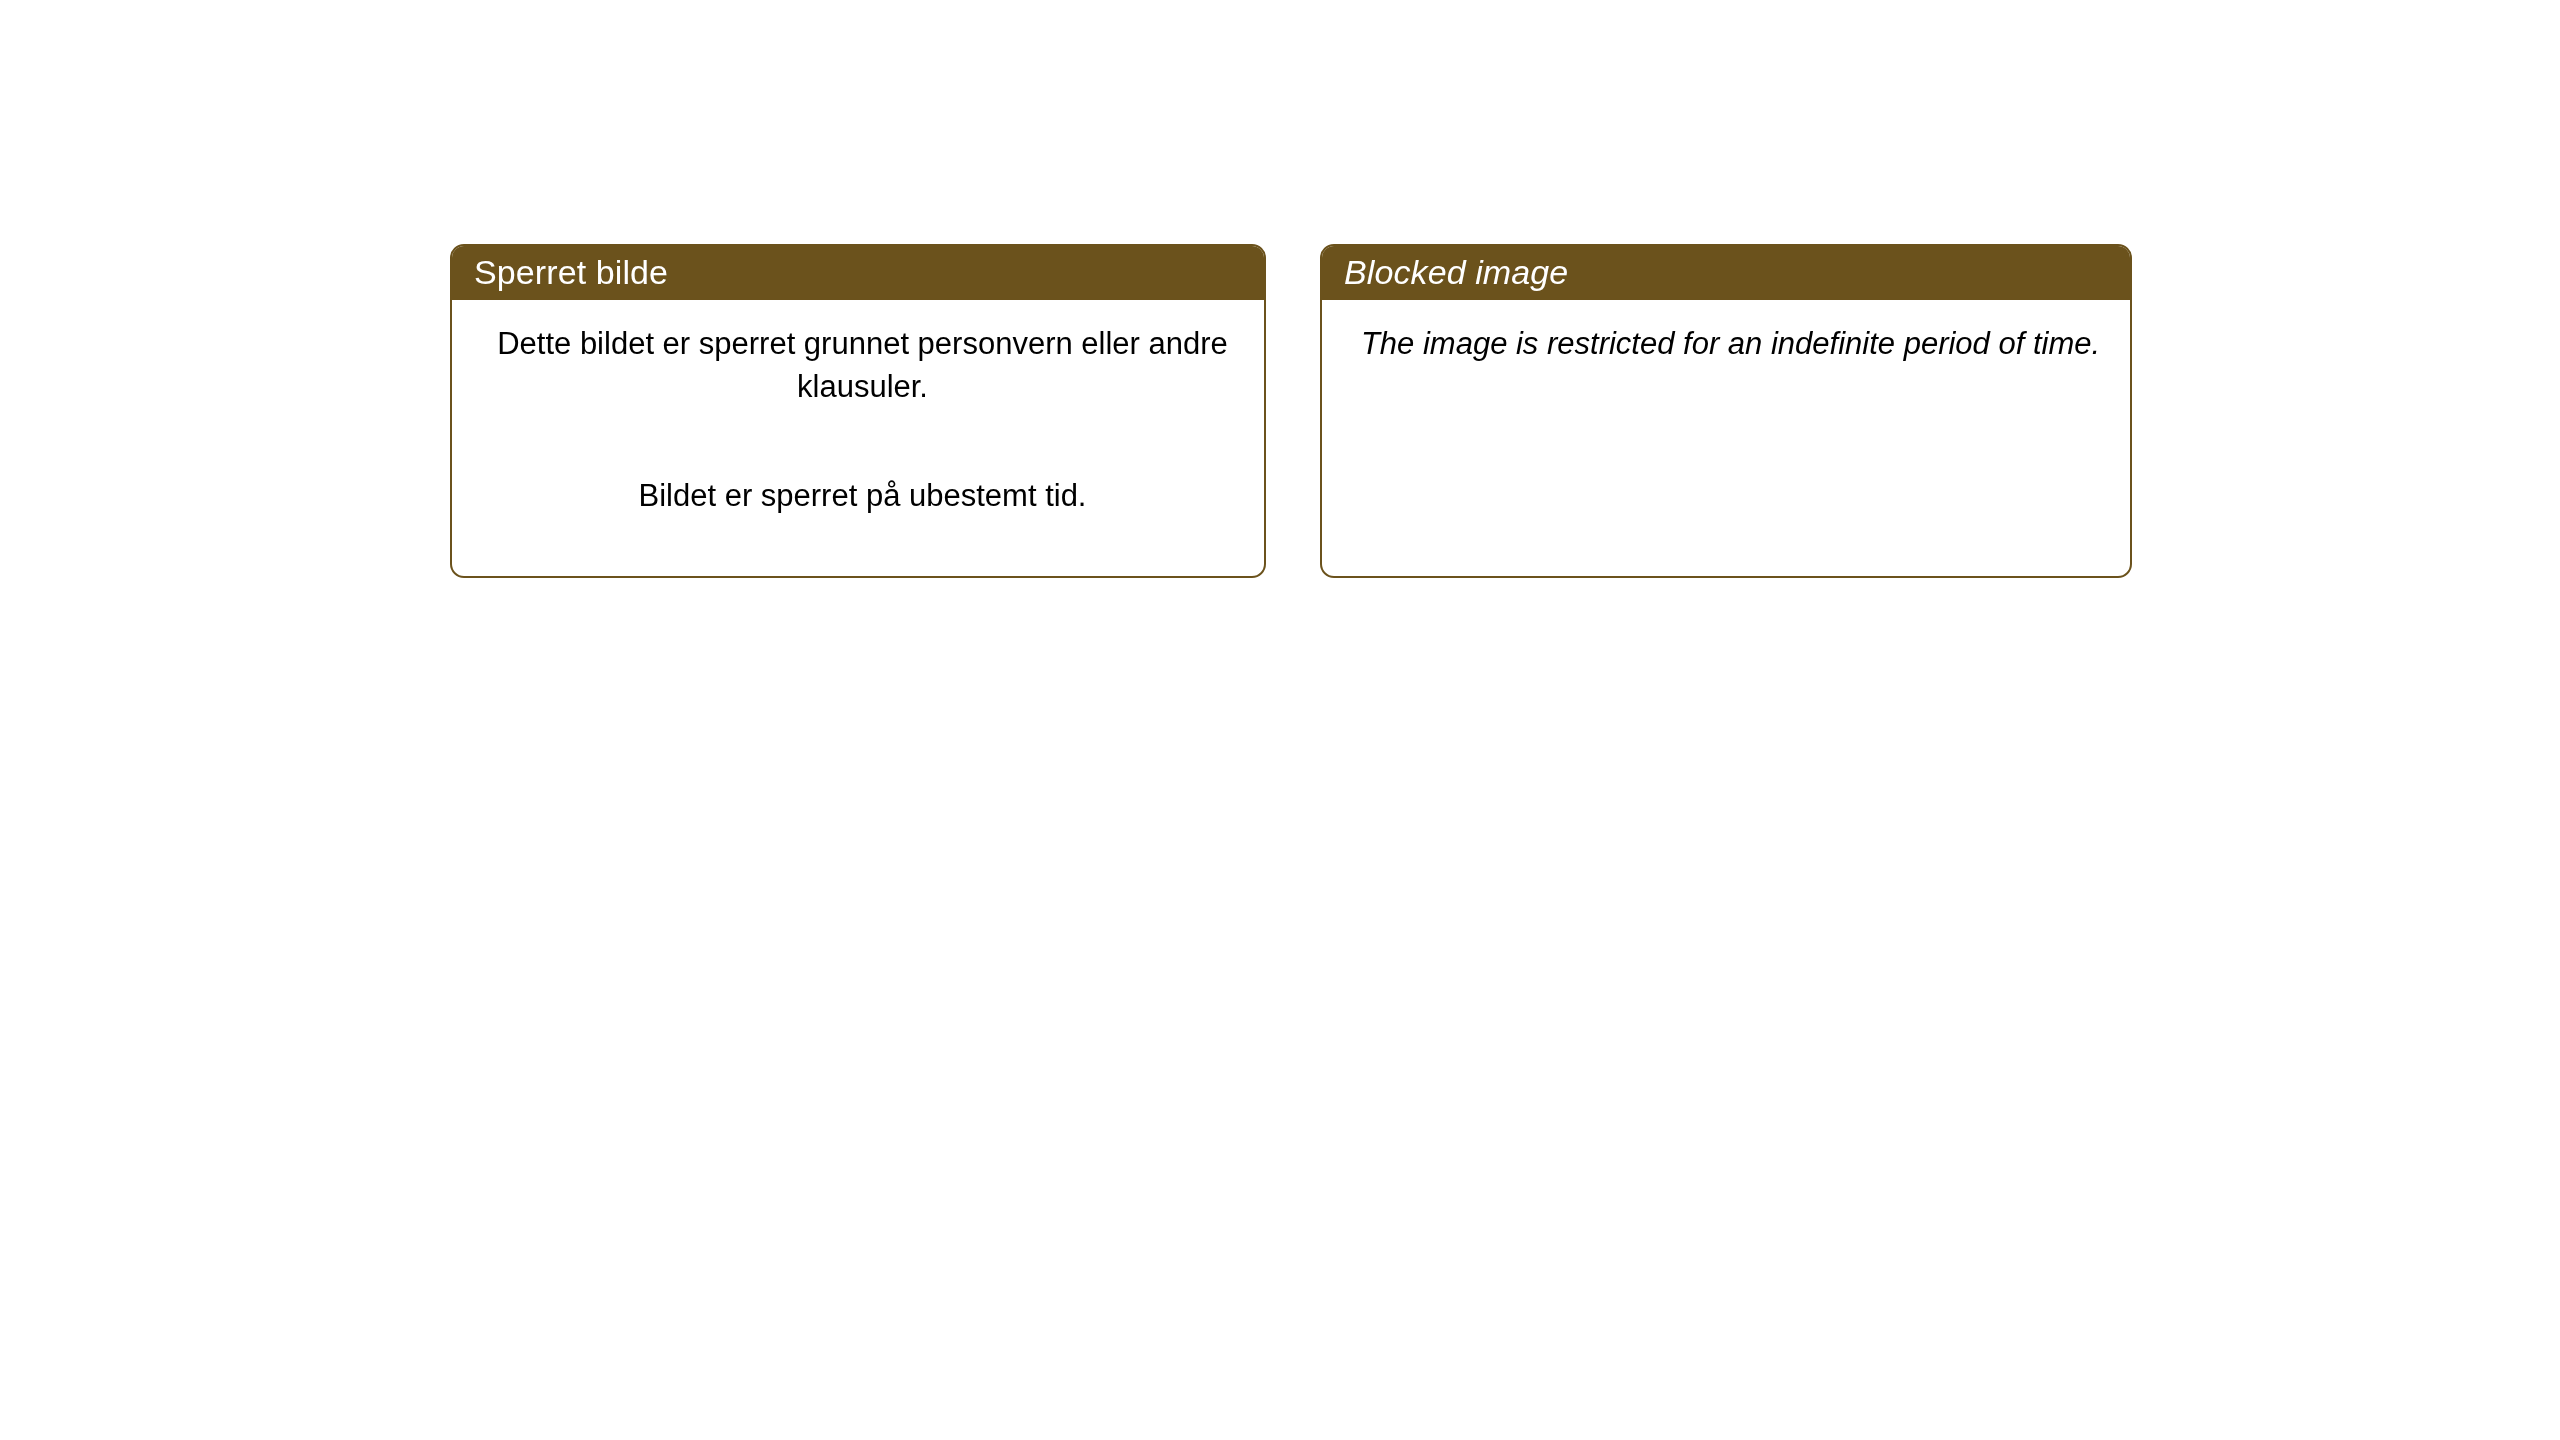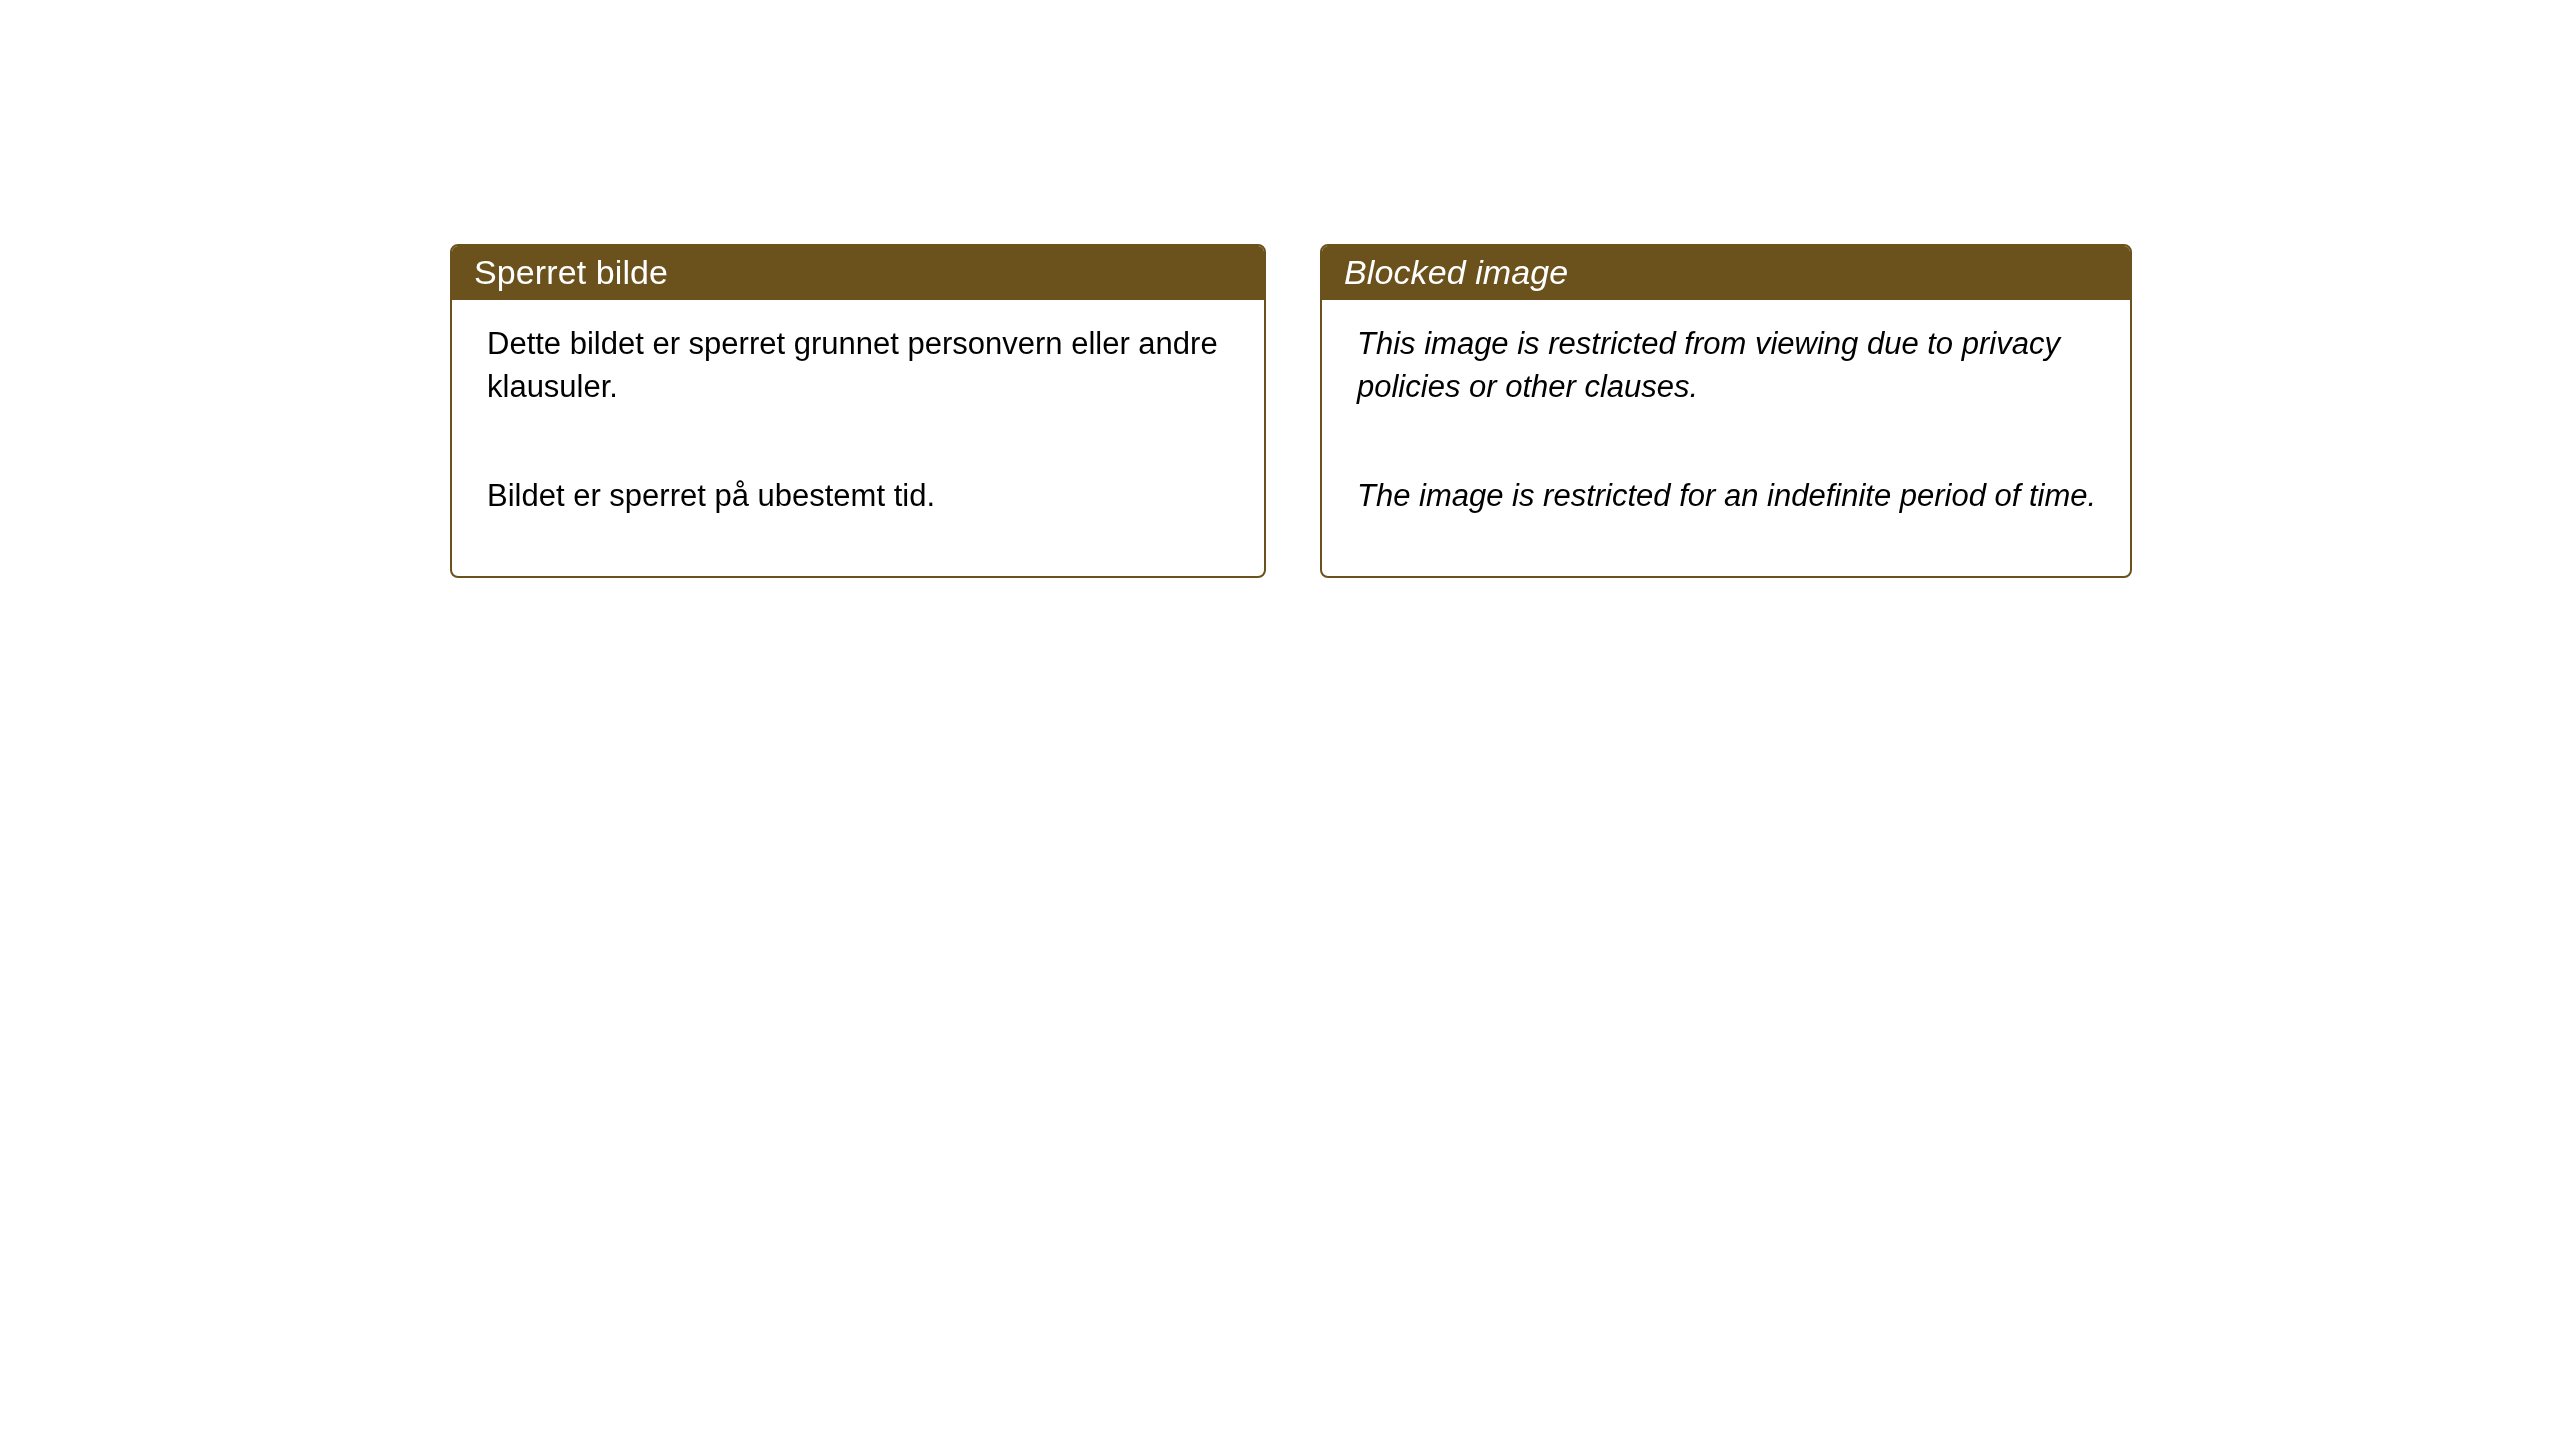--- a/index.html
+++ b/index.html
@@ -21,23 +21,24 @@
     top: 0;
     width: 2560px;
     height: 1440px;
   }
 
   .notice-card {
     position: absolute;
     top: 244px;
     background: #ffffff;
     border: 2px solid #6b521c;
-    border-radius: 8px;
+    border-radius: 14px;
     box-sizing: border-box;
     overflow: hidden;
+    text-align: center;
   }
 
   #card-no {
     left: 450px;
     width: 816px;
     height: 334px;
   }
 
   #card-en {
     left: 1320px;
@@ -96,18 +97,17 @@
       <p class="card-paragraph">Dette bildet er sperret grunnet personvern eller andre klausuler.</p>
       <p class="card-paragraph">Bildet er sperret på ubestemt tid.</p>
     </div>
   </div>
 
   <div class="notice-card" id="card-en">
     <div class="card-header">
       <span class="card-title">Blocked image</span>
     </div>
     <div class="card-body">
-      <p class="card-paragraph">This image is restricted from viewing due to privacy policies or other clauses.</p>
       <p class="card-paragraph">The image is restricted for an indefinite period of time.</p>
     </div>
   </div>
 
 </div>
 
 </body></html>

